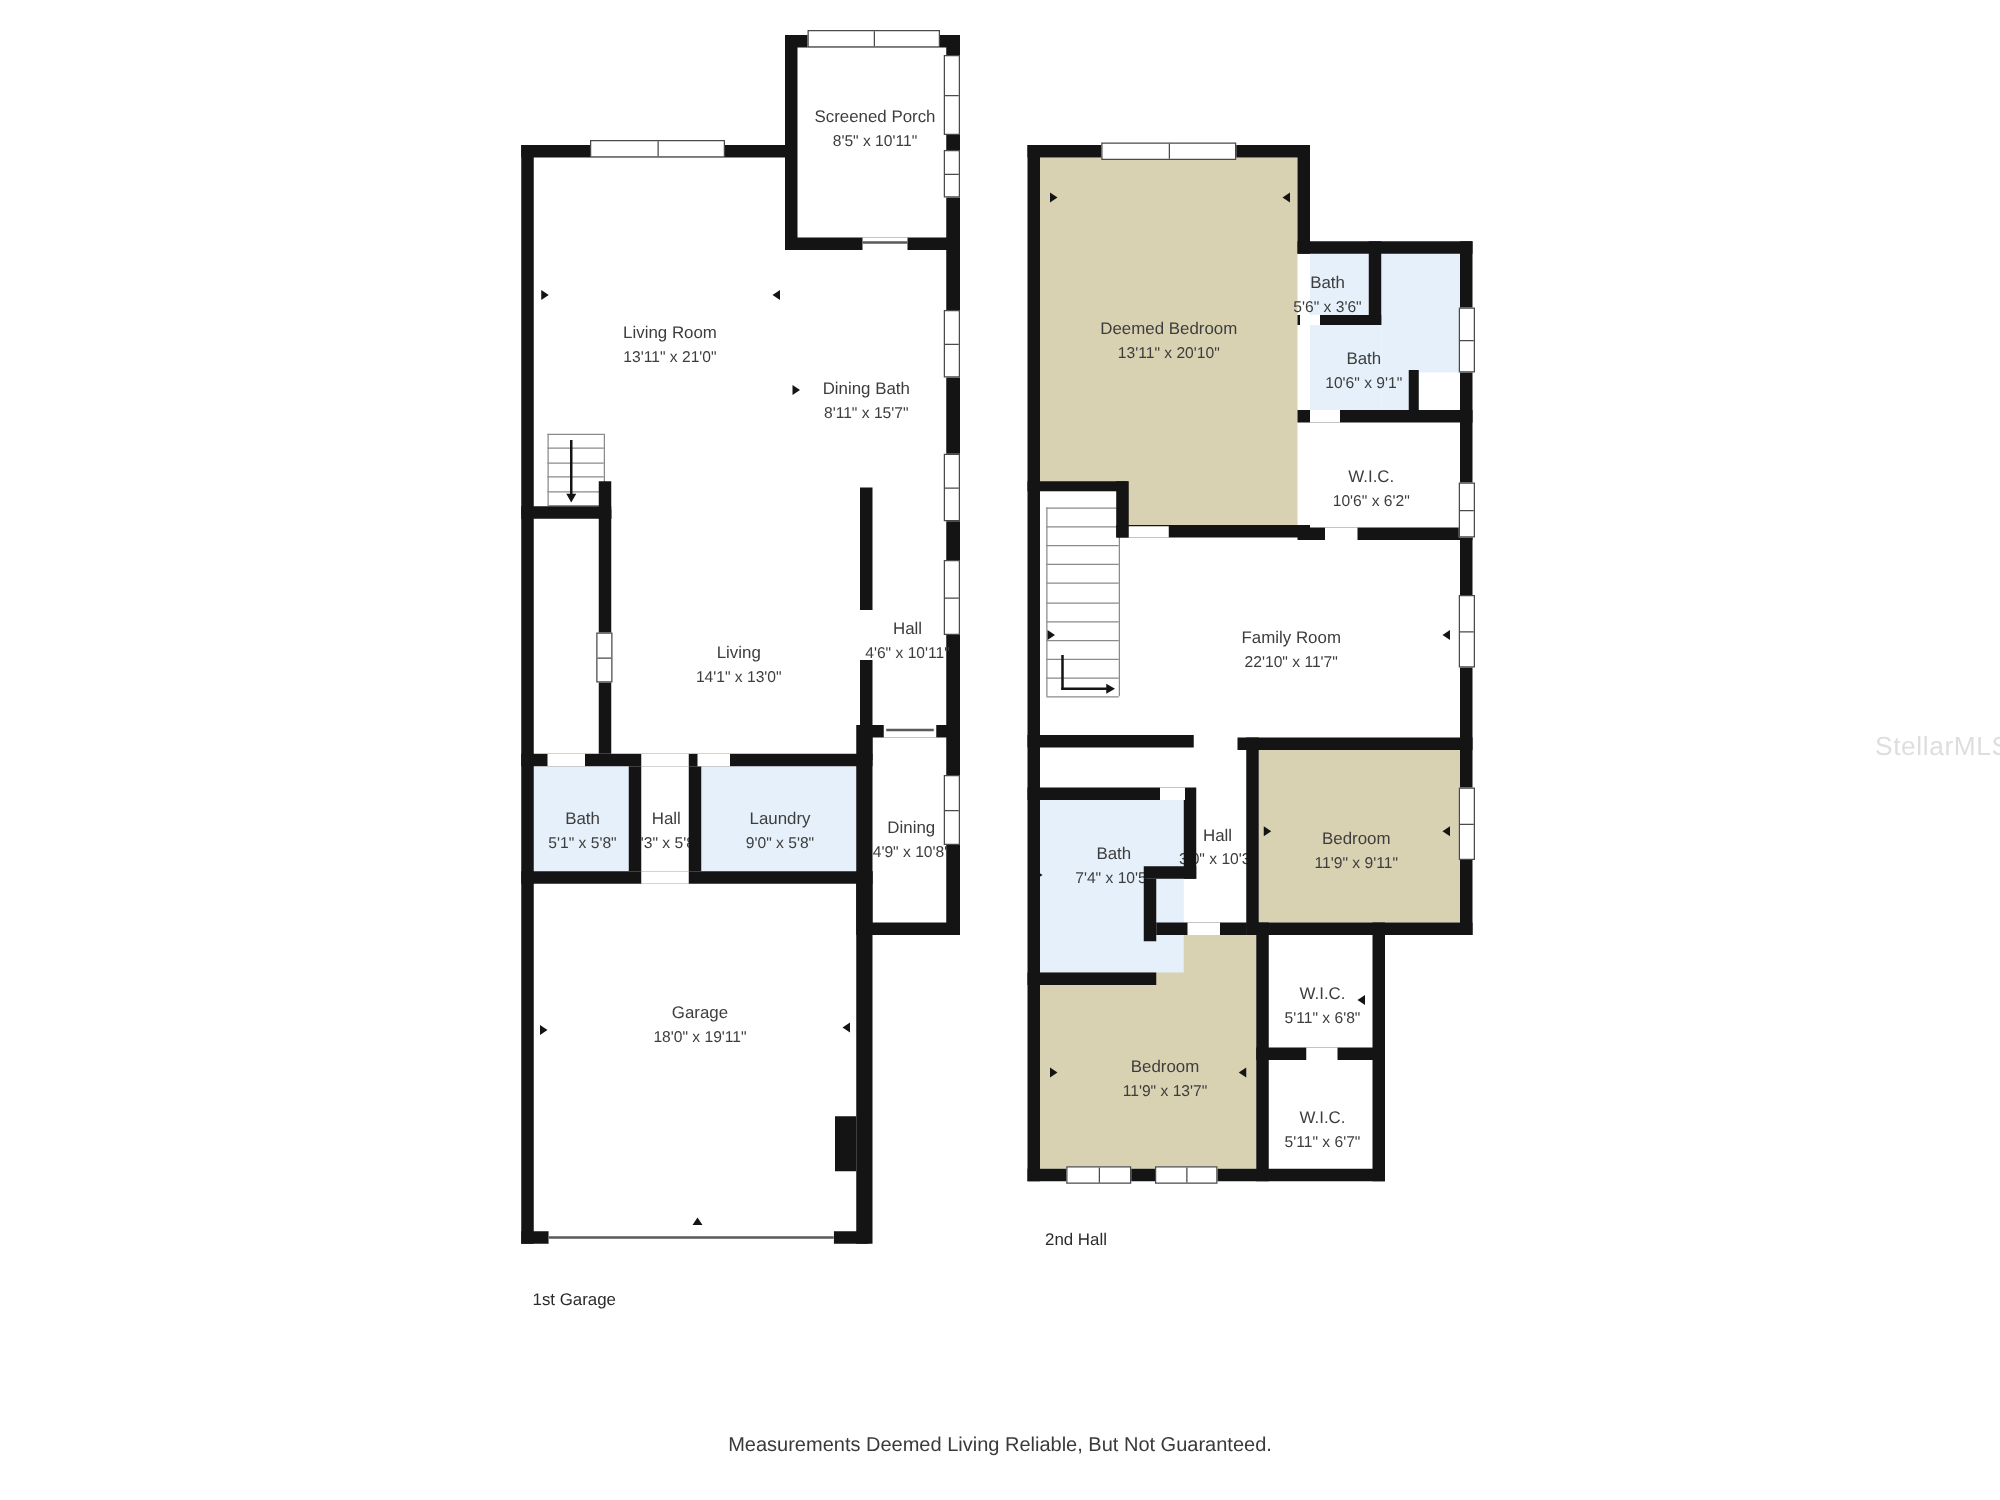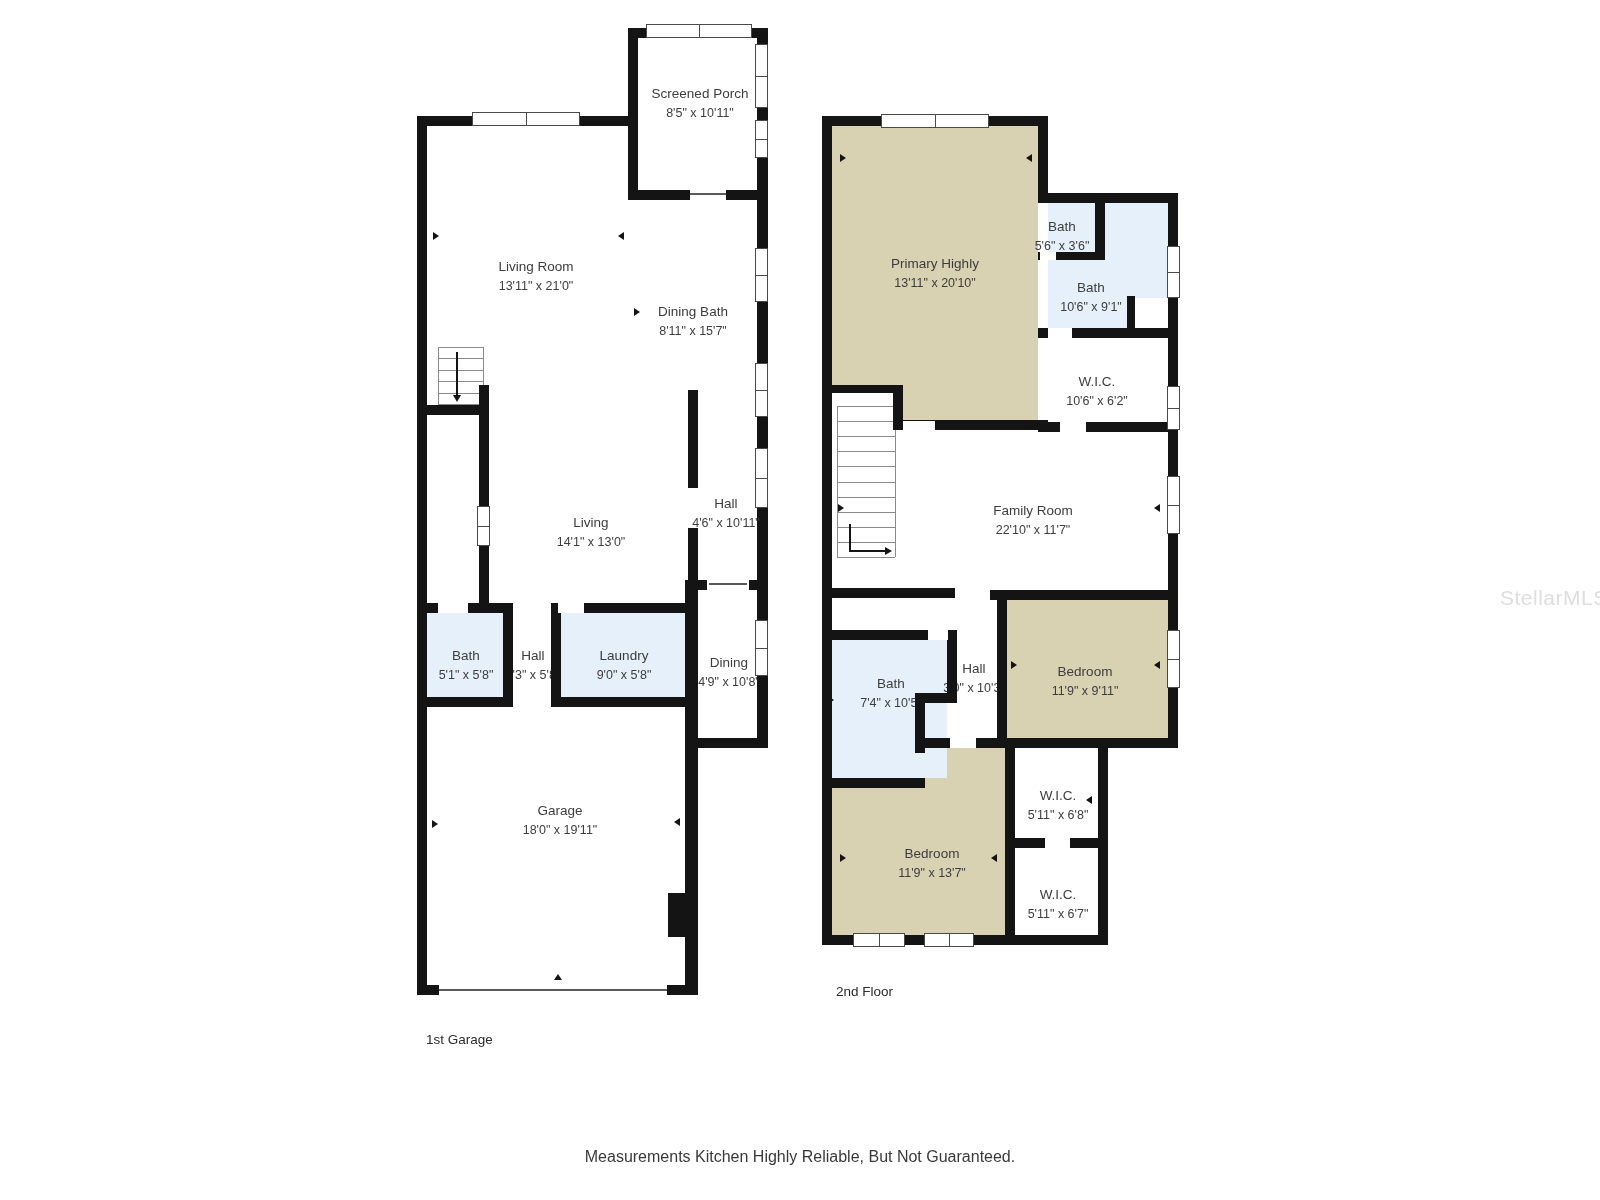--- a/index.html
+++ b/index.html
@@ -65,21 +65,21 @@
   <div class="lbl clip" style="left:729px;top:672px">
     <div class="rname">Dining</div>
     <div class="rdims">4'9" x 10'8"</div>
   </div>
   <div class="lbl" style="left:560px;top:820px">
     <div class="rname">Garage</div>
     <div class="rdims">18'0" x 19'11"</div>
   </div>
 
   <div class="lbl" style="left:935px;top:273px">
-    <div class="rname">Primary Highly</div>
+    <div class="rname">Deemed Bedroom</div>
     <div class="rdims">13'11" x 20'10"</div>
   </div>
   <div class="lbl" style="left:1062px;top:236px">
     <div class="rname">Bath</div>
     <div class="rdims">5'6" x 3'6"</div>
   </div>
   <div class="lbl" style="left:1091px;top:297px">
     <div class="rname">Bath</div>
     <div class="rdims">10'6" x 9'1"</div>
   </div>
@@ -110,24 +110,24 @@
   <div class="lbl" style="left:932px;top:863px">
     <div class="rname">Bedroom</div>
     <div class="rdims">11'9" x 13'7"</div>
   </div>
   <div class="lbl" style="left:1058px;top:904px">
     <div class="rname">W.I.C.</div>
     <div class="rdims">5'11" x 6'7"</div>
   </div>
 
   <div class="floor-label" style="left:426px;top:1032px">1st Garage</div>
-  <div class="floor-label" style="left:836px;top:984px">2nd Floor</div>
+  <div class="floor-label" style="left:836px;top:984px">2nd Hall</div>
 
   <div class="watermark">StellarMLS</div>
-  <div class="disclaimer">Measurements Kitchen Highly Reliable, But Not Guaranteed.</div>
+  <div class="disclaimer">Measurements Deemed Living Reliable, But Not Guaranteed.</div>
 <div class="abs" style="left: 427px; top: 613px; width: 76px; height: 84px; z-index: 1; background: rgb(229, 240, 250);"></div>
     <div class="abs" style="left: 561px; top: 613px; width: 127px; height: 84px; z-index: 1; background: rgb(229, 240, 250);"></div>
     <div class="abs" style="left: 832px; top: 126px; width: 206px; height: 294px; z-index: 1; background: rgb(216, 209, 178);"></div>
     <div class="abs" style="left: 832px; top: 393px; width: 61px; height: 37px; z-index: 1; background: rgb(255, 255, 255);"></div>
     <div class="abs" style="left: 1048px; top: 203px; width: 47px; height: 49px; z-index: 1; background: rgb(229, 240, 250);"></div>
     <div class="abs" style="left: 1105px; top: 203px; width: 63px; height: 125px; z-index: 1; background: rgb(229, 240, 250);"></div>
     <div class="abs" style="left: 1048px; top: 260px; width: 57px; height: 68px; z-index: 1; background: rgb(229, 240, 250);"></div>
     <div class="abs" style="left: 1135px; top: 298px; width: 33px; height: 30px; z-index: 1; background: rgb(255, 255, 255);"></div>
     <div class="abs" style="left: 1007px; top: 600px; width: 161px; height: 138px; z-index: 1; background: rgb(216, 209, 178);"></div>
     <div class="abs" style="left: 832px; top: 748px; width: 173px; height: 187px; z-index: 1; background: rgb(216, 209, 178);"></div>

